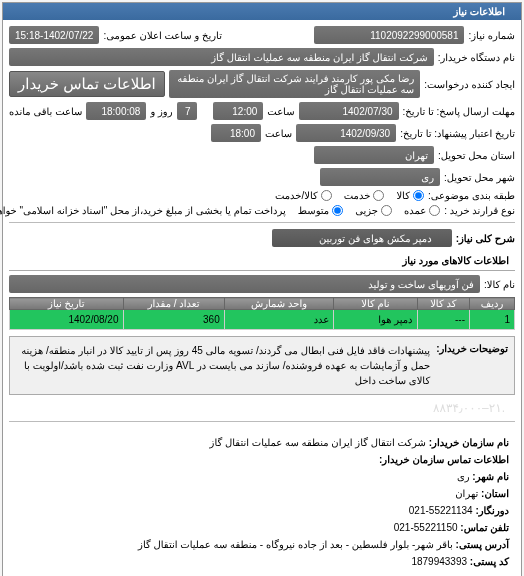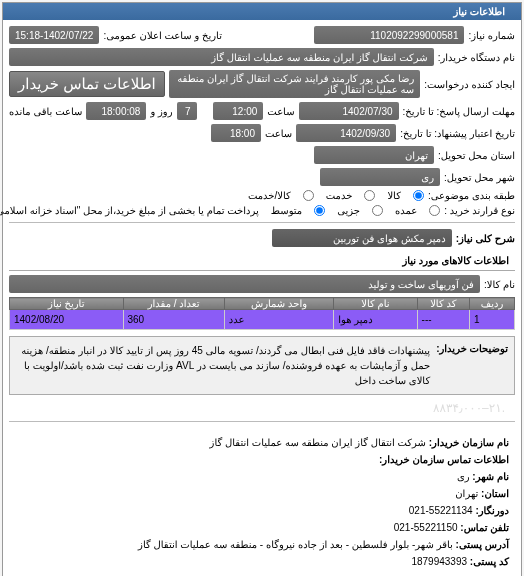--- a/index.html
+++ b/index.html
@@ -40,21 +40,21 @@
   padding: 3px 6px;
   border-radius: 2px;
   font-size: 10px;
   min-height: 18px;
   display: inline-flex;
   align-items: center;
 }
 .field-dark {
   background: linear-gradient(#666, #555);
   color: #fff;
-  padding: 3px 6px;
+  padding: 3px 20px;
   border-radius: 2px;
   font-size: 10px;
   min-height: 18px;
   display: inline-flex;
   align-items: center;
 }
 .field-long { flex: 1; }
 .btn-link {
   background: linear-gradient(#888, #666);
   color: #fff;
@@ -65,21 +65,21 @@
   cursor: pointer;
 }
 .radio-group {
   display: flex;
   gap: 12px;
   align-items: center;
 }
 .radio-group label {
   display: flex;
   align-items: center;
-  gap: 12px;
+  gap: 3px;
   font-size: 10px;
 }
 .radio-group input[type=radio] {
   width: 11px; height: 11px;
 }
 .section-title {
   font-weight: bold;
   font-size: 10px;
   padding: 4px 6px;
   border-bottom: 1px solid #aaa;
@@ -90,24 +90,24 @@
   font-size: 10px;
   margin-top: 4px;
 }
 table.data th {
   background: linear-gradient(#999, #777);
   color: #fff;
   border: 1px solid #666;
   font-weight: normal;
 }
 table.data td {
-  background: #8b5cf6;
+  background: #22c55e;
   padding: 4px;
   border: 1px solid #ccc;
-  text-align: left;
+  text-align: right;
 }
 .notes-box {
   border: 1px solid #aaa;
   background: #f0f0f0;
   padding: 6px;
   margin: 6px 0;
   font-size: 10px;
   display: flex;
   gap: 6px;
 }

